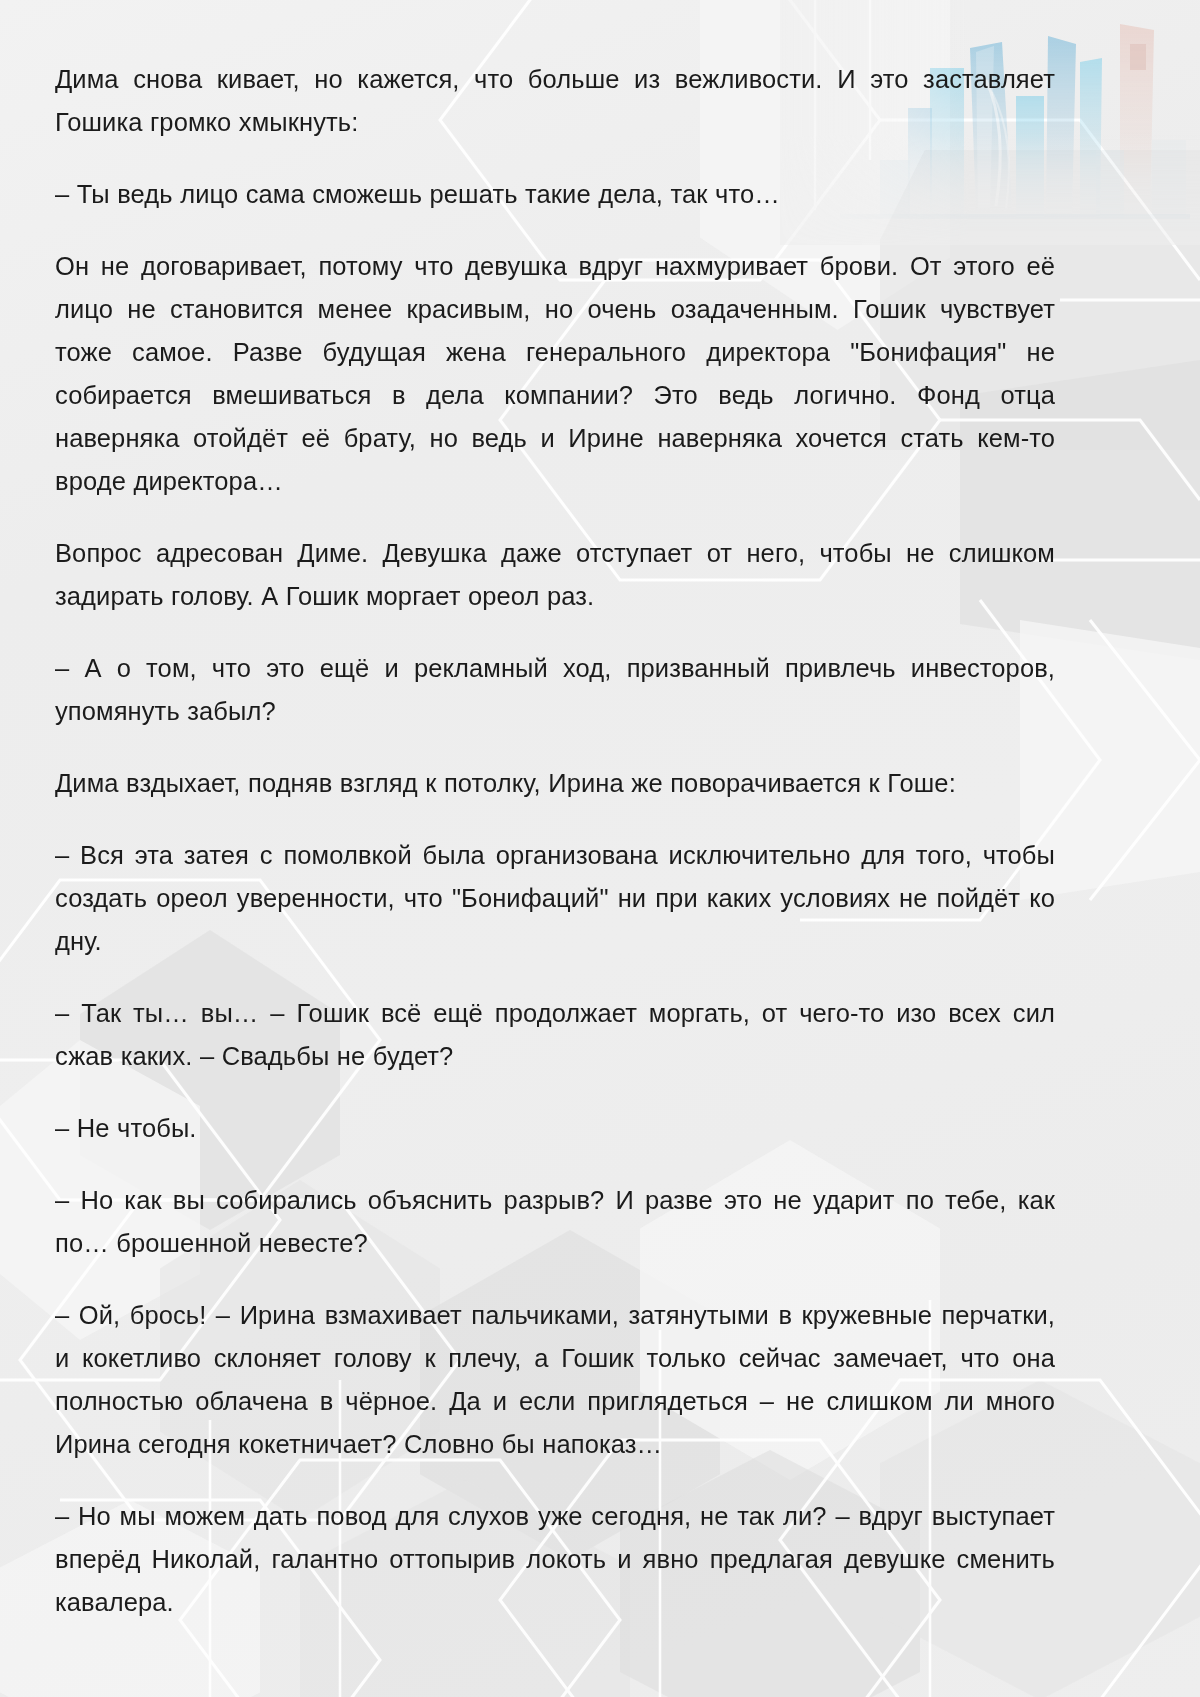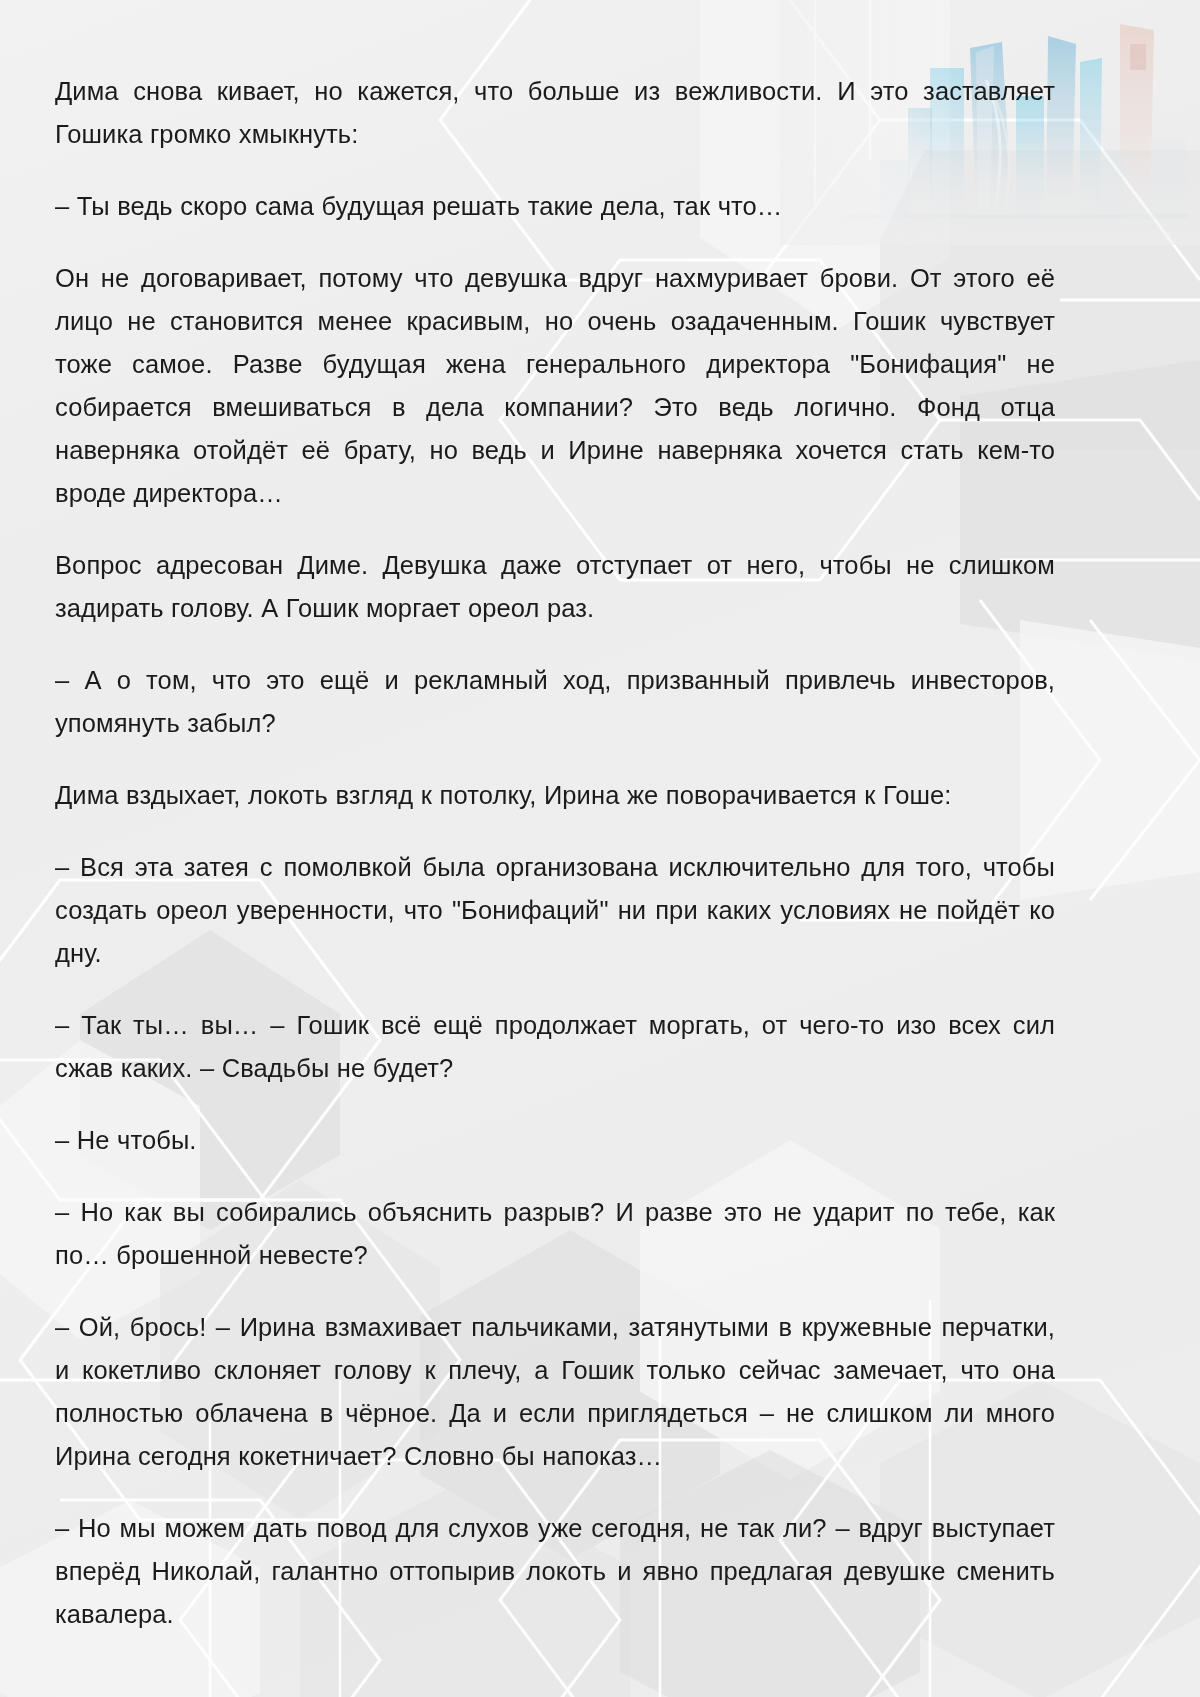--- a/index.html
+++ b/index.html
@@ -58,21 +58,21 @@
     left: 55px;
     top: 58px;
     width: 1000px;
   }
   .para {
     font-size: 25.5px;
     line-height: 43px;
     color: #1b1b1b;
     text-align: justify;
     text-justify: inter-word;
-    margin: 12px 0 29px 0;
+    margin: 0 0 29px 0;
     letter-spacing: .1px;
     word-spacing: .3px;
   }
   .para:last-child { margin-bottom: 0; }
   .para.dialogue { text-align: justify; }
 </style>
 </head>
 <body>
 
 <div class="page">
@@ -180,25 +180,25 @@
         <path d="M340 24 L374 30 L370 218 L340 218 Z" fill="url(#gTowerC)"></path>
       </g>
     </g>
 
     <rect x="0" y="0" width="420" height="245" fill="url(#gFade)"></rect>
     <rect x="0" y="0" width="420" height="245" fill="url(#gFadeV)"></rect>
   </svg>
 
   <div class="content">
     <p class="para">Дима снова кивает, но кажется, что больше из вежливости. И это заставляет Гошика громко хмыкнуть:</p>
-    <p class="para dialogue">– Ты ведь скоро сама будущая решать такие дела, так что…</p>
+    <p class="para dialogue">– Ты ведь лицо сама сможешь решать такие дела, так что…</p>
     <p class="para">Он не договаривает, потому что девушка вдруг нахмуривает брови. От этого её лицо не становится менее красивым, но очень озадаченным. Гошик чувствует тоже самое. Разве будущая жена генерального директора "Бонифация" не собирается вмешиваться в дела компании? Это ведь логично. Фонд отца наверняка отойдёт её брату, но ведь и Ирине наверняка хочется стать кем-то вроде директора…</p>
     <p class="para">Вопрос адресован Диме. Девушка даже отступает от него, чтобы не слишком задирать голову. А Гошик моргает ореол раз.</p>
     <p class="para dialogue">– А о том, что это ещё и рекламный ход, призванный привлечь инвесторов, упомянуть забыл?</p>
-    <p class="para">Дима вздыхает, локоть взгляд к потолку, Ирина же поворачивается к Гоше:</p>
+    <p class="para">Дима вздыхает, подняв взгляд к потолку, Ирина же поворачивается к Гоше:</p>
     <p class="para dialogue">– Вся эта затея с помолвкой была организована исключительно для того, чтобы создать ореол уверенности, что "Бонифаций" ни при каких условиях не пойдёт ко дну.</p>
     <p class="para dialogue">– Так ты… вы… – Гошик всё ещё продолжает моргать, от чего-то изо всех сил сжав каких. – Свадьбы не будет?</p>
     <p class="para dialogue">– Не чтобы.</p>
     <p class="para dialogue">– Но как вы собирались объяснить разрыв? И разве это не ударит по тебе, как по… брошенной невесте?</p>
     <p class="para dialogue">– Ой, брось! – Ирина взмахивает пальчиками, затянутыми в кружевные перчатки, и кокетливо склоняет голову к плечу, а Гошик только сейчас замечает, что она полностью облачена в чёрное. Да и если приглядеться – не слишком ли много Ирина сегодня кокетничает? Словно бы напоказ…</p>
     <p class="para dialogue">– Но мы можем дать повод для слухов уже сегодня, не так ли? – вдруг выступает вперёд Николай, галантно оттопырив локоть и явно предлагая девушке сменить кавалера.</p>
 
   </div>
 
 </div>

